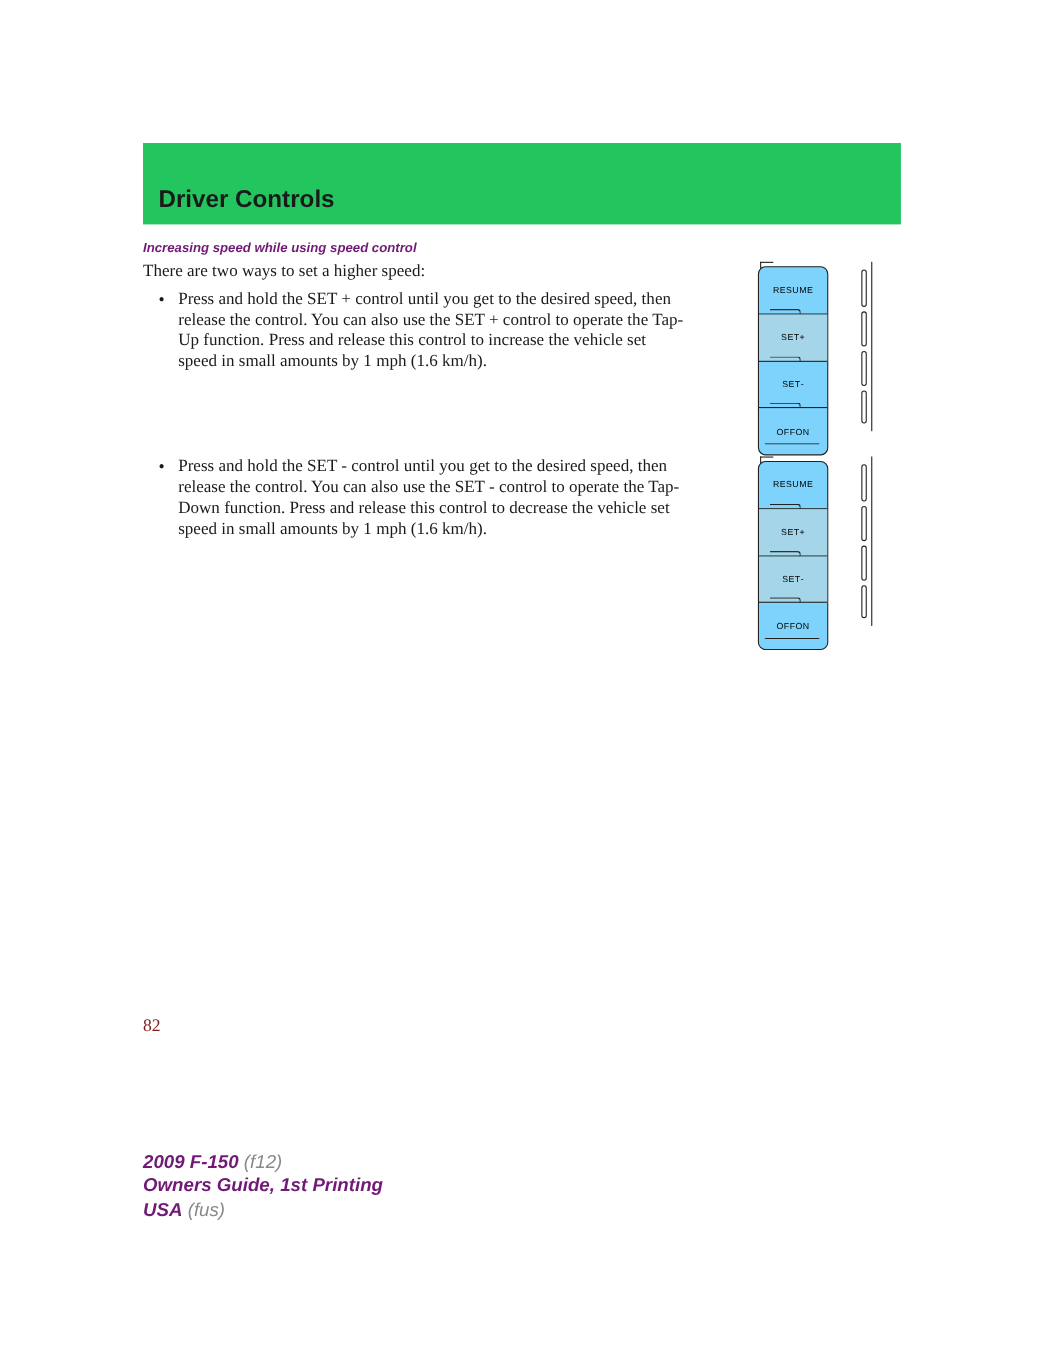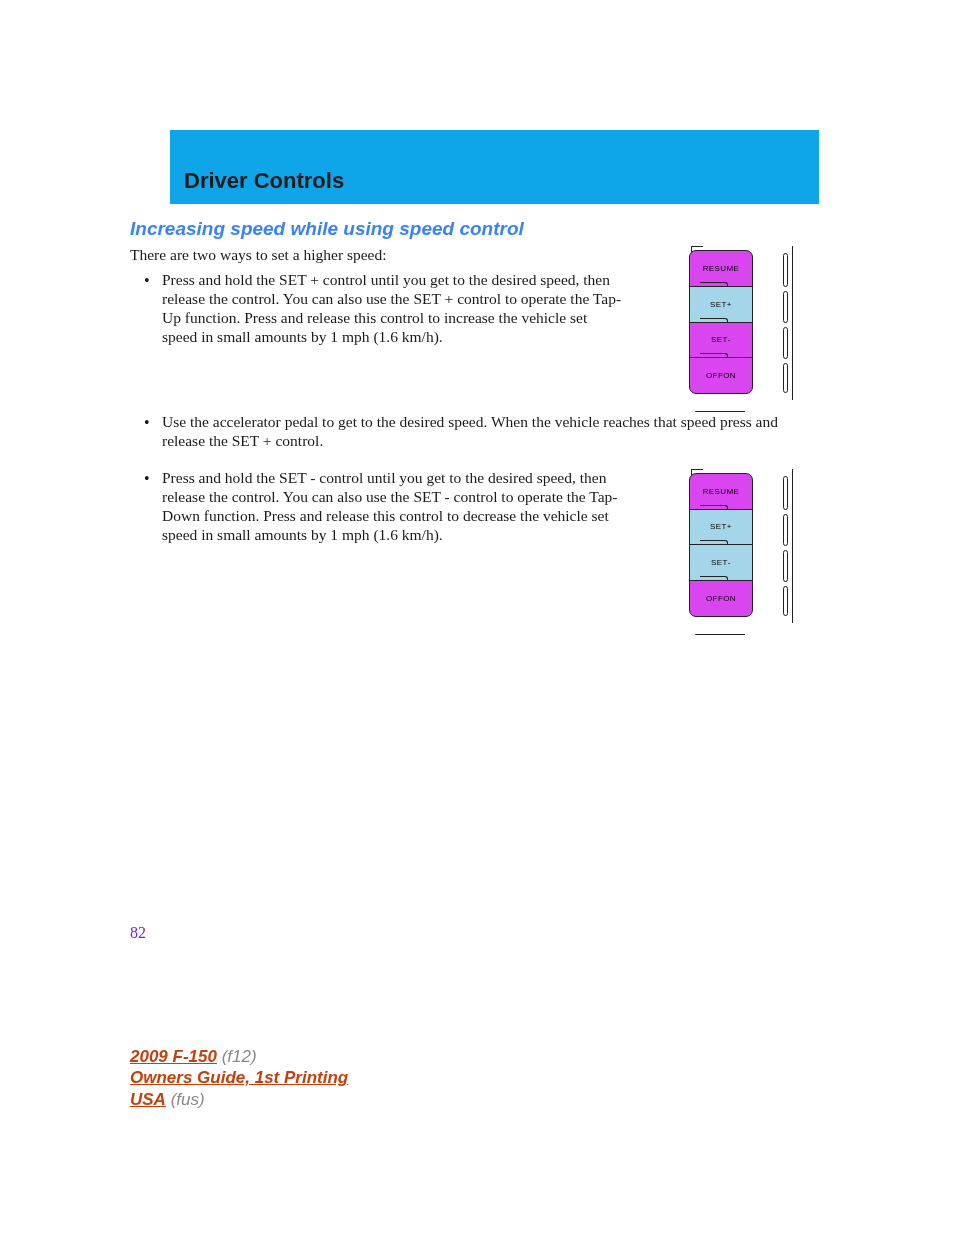--- a/index.html
+++ b/index.html
@@ -7,37 +7,36 @@
       width: 954px;
       height: 1235px;
       background: #ffffff;
       font-family: Georgia, 'Times New Roman', serif;
       position: relative;
     }
     .content-wrap {
       padding: 130px 135px 0 130px;
     }
     .header-bar {
-      background: #0ea5e9;
+      background: #22c55e;
       padding: 38px 14px 10px 14px;
       margin-bottom: 14px;
-      margin-left: 40px;
     }
     .header-title {
       font-family: Arial, Helvetica, sans-serif;
       font-weight: bold;
       font-size: 22px;
       color: #1a1a1a;
     }
     .subheading {
       font-family: Arial, Helvetica, sans-serif;
       font-weight: bold;
       font-style: italic;
-      font-size: 19px;
-      color: #3b82f6;
+      font-size: 12px;
+      color: #701a75;
       margin-bottom: 6px;
     }
     .intro-text {
       font-size: 15.5px;
       color: #1a1a1a;
       line-height: 1.22;
       margin-bottom: 6px;
     }
     .section-row {
       display: flex;
@@ -72,27 +71,27 @@
       display: flex;
       justify-content: center;
     }
     .control-diagram {
       width: 90px;
       height: 155px;
       position: relative;
     }
     .control-body {
       width: 64px;
-      height: 144px;
+      height: 172px;
       border: 1.5px solid #222;
       border-radius: 7px;
       display: flex;
       flex-direction: column;
       position: relative;
-      background: #d946ef;
+      background: #7dd3fc;
     }
     .ctrl-btn {
       flex: 1;
       border-bottom: 1.5px solid #222;
       display: flex;
       align-items: center;
       justify-content: center;
       font-family: Arial, sans-serif;
       font-size: 8px;
       letter-spacing: 0.4px;
@@ -133,36 +132,35 @@
     .outline-top { position: absolute; top: -4px; left: 2px; width: 12px; border-top: 1.2px solid #222; }
     .outline-bottom { position: absolute; bottom: -7px; left: 6px; width: 50px; border-top: 1.2px solid #222; border-radius: 0 0 0 8px; transform: skewX(-8deg); }
     .outline-left { position: absolute; top: -4px; left: 2px; height: 12px; border-left: 1.2px solid #222; }
     .outline-right { position: absolute; top: -4px; right: -14px; height: 154px; border-left: 1.2px solid #222; }
     .section-block { margin-bottom: 18px; }
     .page-num {
       position: absolute;
       left: 130px;
       top: 924px;
       font-size: 16px;
-      color: #6d28d9;
+      color: #7f1d1d;
     }
     .footer-block {
       position: absolute;
       left: 130px;
       top: 1046px;
       font-family: Arial, Helvetica, sans-serif;
       font-size: 17px;
       line-height: 1.25;
       color: #888;
       font-style: italic;
     }
     .footer-strong {
       font-weight: bold;
-      color: #c2410c;
-      text-decoration: underline;
+      color: #701a75;
     }
   </style>
 </head>
 <body>
 
 <div class="content-wrap">
   <div class="header-bar">
     <div class="header-title">Driver Controls</div>
   </div>
 
@@ -207,23 +205,20 @@
             </div>
           </div>
           <div class="side-rocker rocker-1"></div>
           <div class="side-rocker rocker-2"></div>
           <div class="side-rocker rocker-3"></div>
           <div class="side-rocker rocker-4"></div>
           <div class="outline-bottom"></div>
         </div>
       </div>
     </div>
-    <ul class="bullet-list">
-      <li class="bullet-item">Use the accelerator pedal to get to the desired speed. When the vehicle reaches that speed press and release the SET + control.</li>
-    </ul>
   </div>
 
   <div class="section-block">
     <div class="section-row">
       <div class="text-col">
         <ul class="bullet-list">
           <li class="bullet-item">Press and hold the SET - control until you get to the desired speed, then release the control. You can also use the SET - control to operate the Tap-Down function. Press and release this control to decrease the vehicle set speed in small amounts by 1 mph (1.6 km/h).</li>
         </ul>
       </div>
       <div class="diagram-col">

